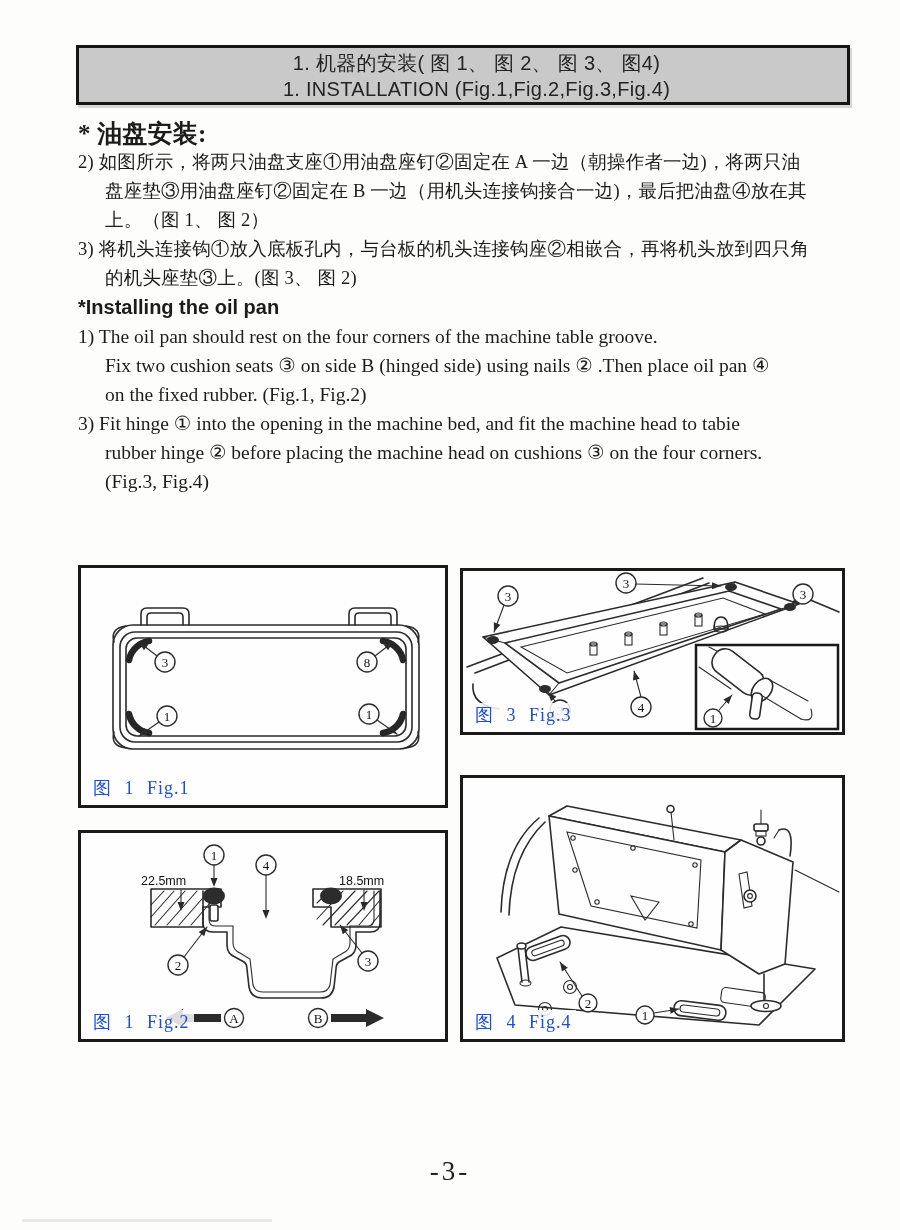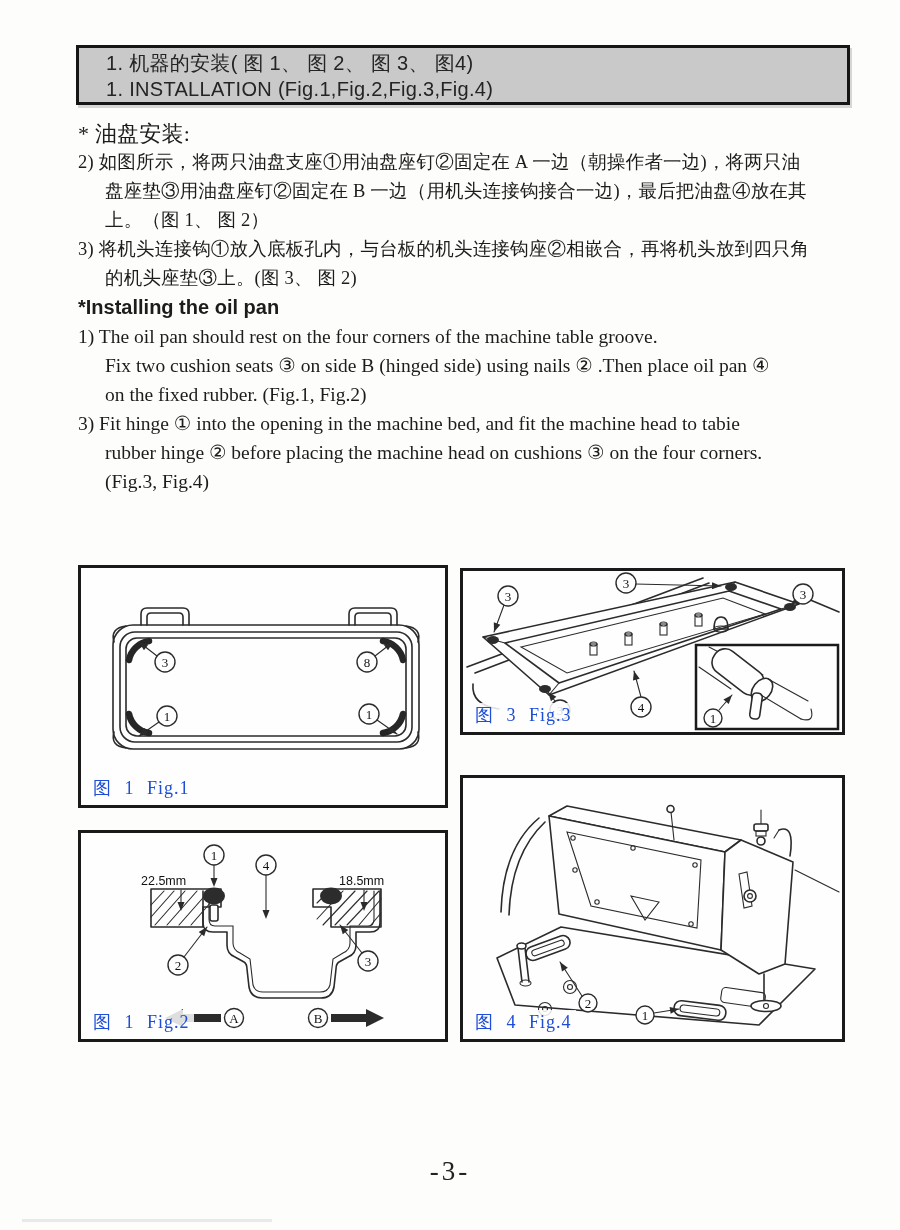--- a/index.html
+++ b/index.html
@@ -1,28 +1,28 @@
 <!DOCTYPE html>
 <html><head>
 <meta charset="utf-8">
 <style>
   html,body{margin:0;padding:0;background:#ffffff;}
   .page{position:relative;width:900px;height:1230px;background:#fdfdfb;overflow:hidden;
         font-family:"Liberation Serif", serif;color:#1c1c1c;}
   
   .header-box{position:absolute;left:76px;top:45px;width:741px;height:52px;
       background:#c9c9c9;border:3px solid #161616;box-shadow:2px 3px 0 rgba(0,0,0,0.15);
-      padding:2px 0 0 27px;font-family:"Liberation Sans", sans-serif;}
+      padding:2px 0 0 27px;font-family:"Liberation Sans", sans-serif;text-align:center;}
   .header-line{font-size:20px;line-height:26px;color:#242424;white-space:nowrap;letter-spacing:0.3px;}
   
   .textblock{position:absolute;left:78px;top:119px;width:760px;}
   .tline{height:29px;line-height:29px;white-space:nowrap;font-size:19.5px;}
   .zh{font-size:18.5px;letter-spacing:0.2px;}
   .cont{padding-left:27px;}
-  .zh-heading{font-weight:normal;font-size:22px;}
+  .zh-heading{font-weight:bold;font-size:25px;}
   .en-heading{font-family:"Liberation Sans", sans-serif;font-weight:bold;font-size:20px;}
   
   .figbox{position:absolute;border:3px solid #1a1a1a;background:#fefefe;box-sizing:border-box;}
   #fig1{left:78px;top:565px;width:370px;height:243px;}
   #fig3{left:460px;top:568px;width:385px;height:167px;}
   #fig2{left:78px;top:830px;width:370px;height:212px;}
   #fig4{left:460px;top:775px;width:385px;height:267px;}
   .figsvg{position:absolute;left:0;top:0;width:100%;height:100%;}
   .figcaption{position:absolute;left:12px;bottom:5px;font-size:18px;word-spacing:7px;
       letter-spacing:1px;color:#1d4ed8;background:rgba(254,254,254,0.85);padding-right:4px;}

